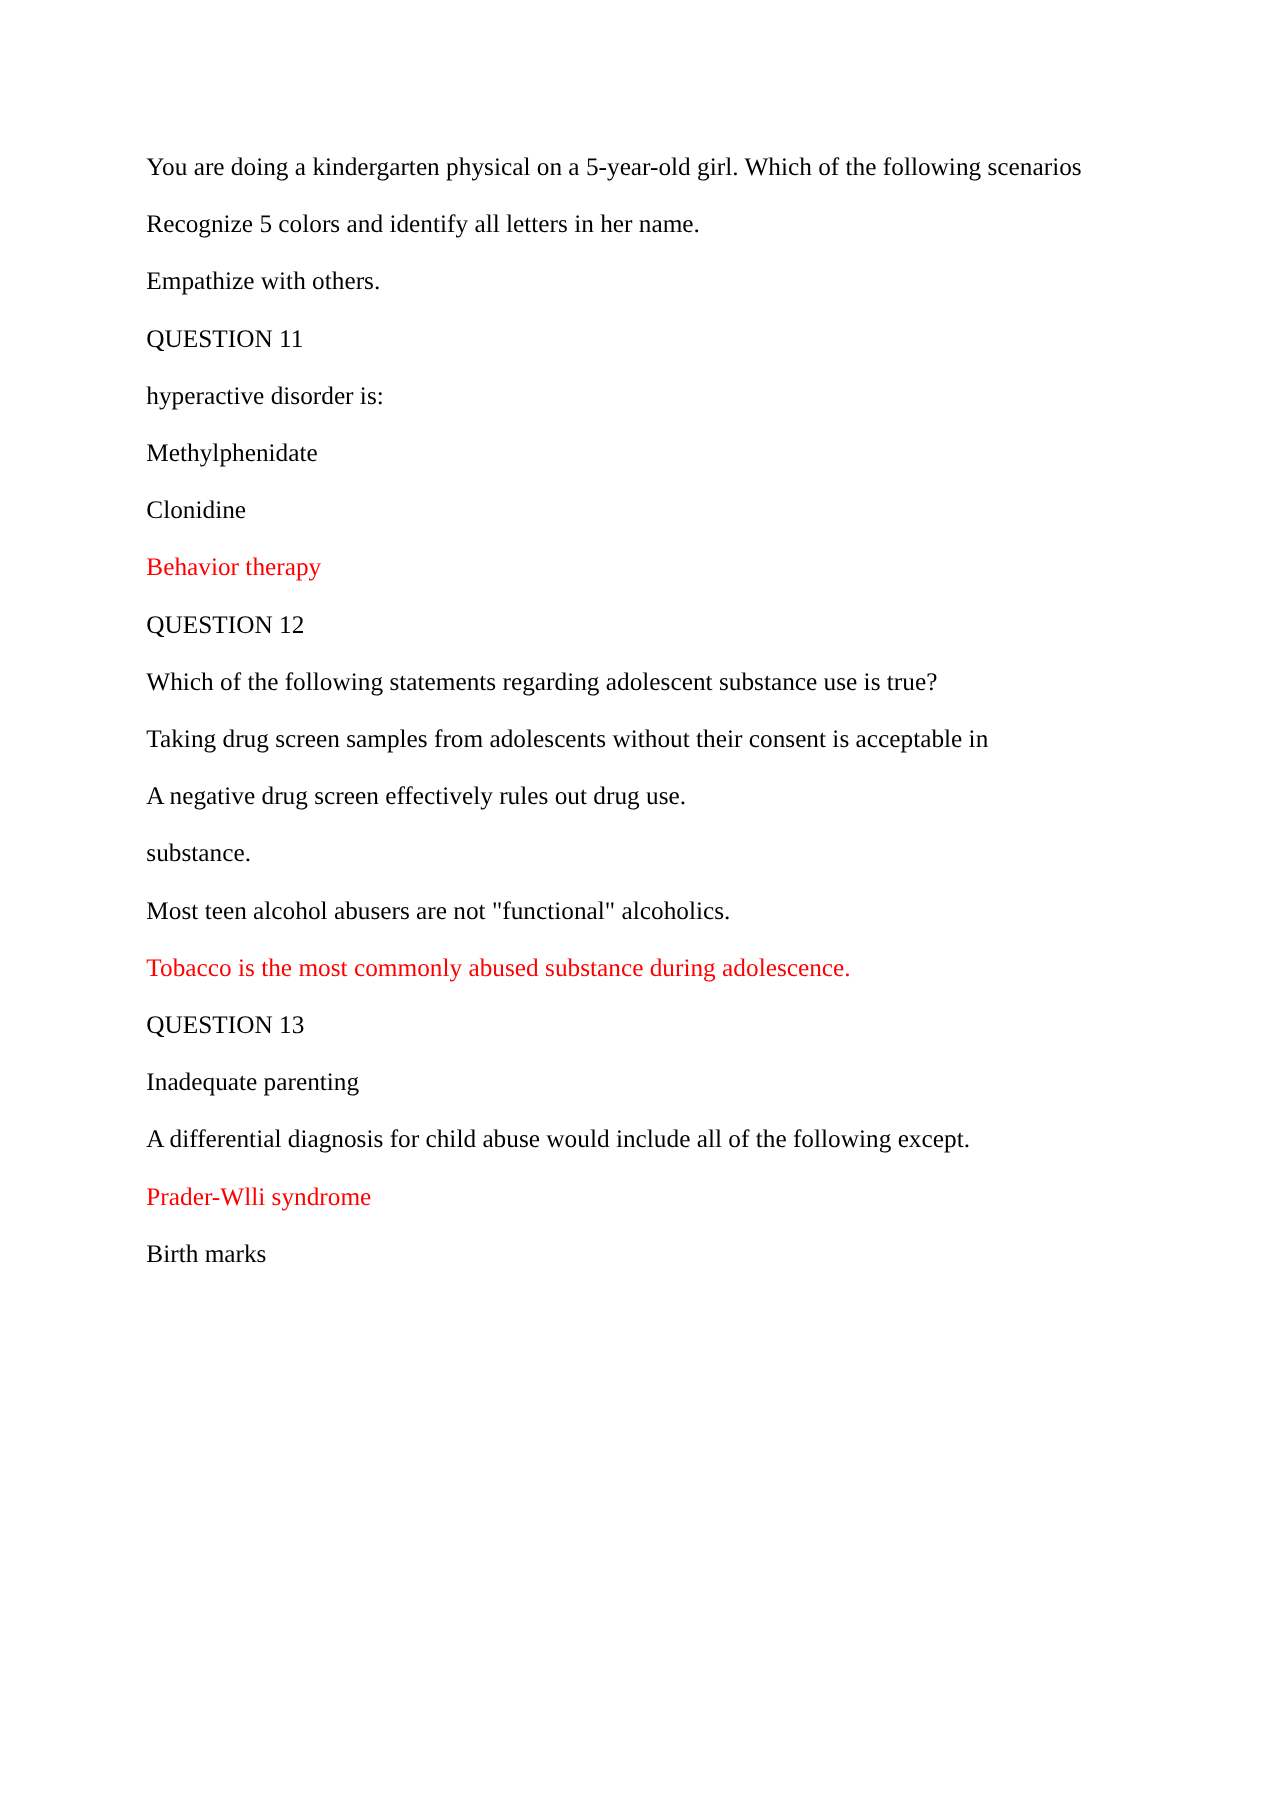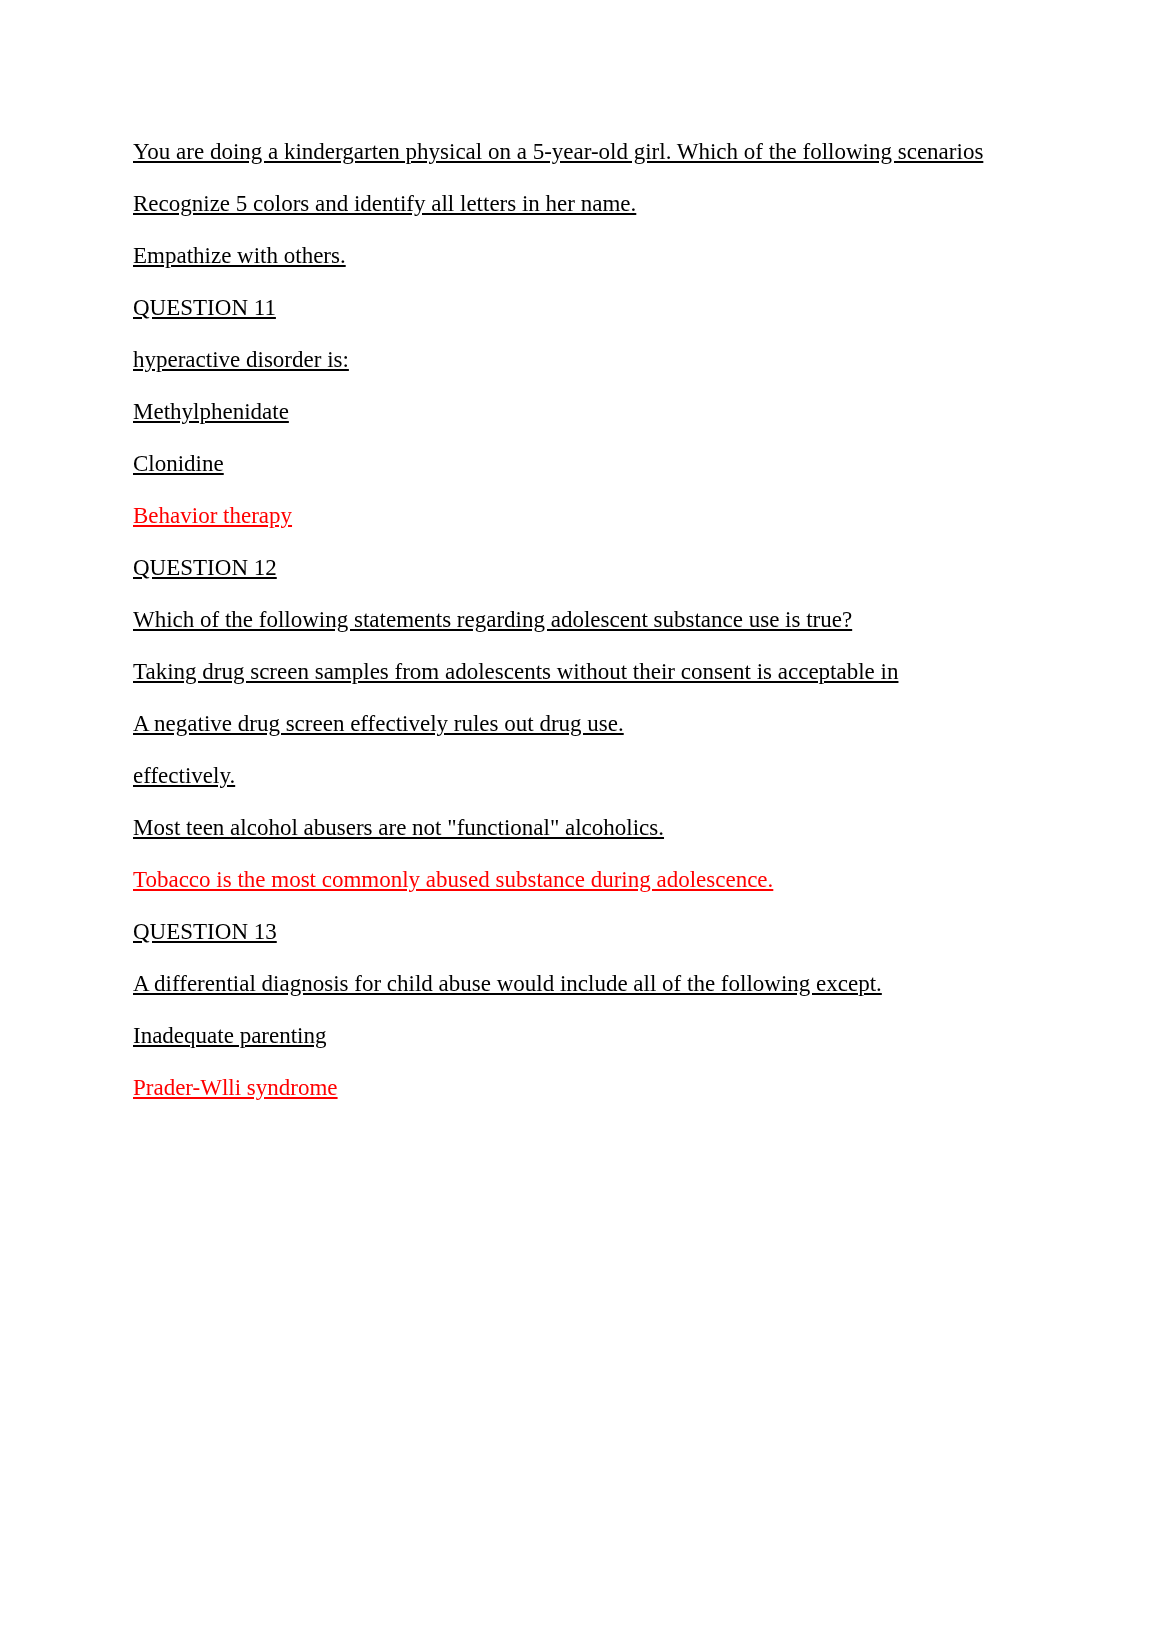--- a/index.html
+++ b/index.html
@@ -27,21 +27,20 @@
     left: 133px;
     top: 126px;
     width: 900px;
   }
   .line {
     font-size: 23px;
     line-height: 52px;
     height: 52px;
     color: var(--text-color, #000000);
     white-space: nowrap;
-    text-decoration: underline;
   }
   .line.highlight {
     color: var(--highlight-color, #ff0000);
   }
 </style>
 </head>
 <body>
 
 <div class="doc-page">
   <div class="doc-body">
@@ -50,21 +49,22 @@
     <div class="line normal">Empathize with others.</div>
     <div class="line normal">QUESTION 11</div>
     <div class="line normal">hyperactive disorder is:</div>
     <div class="line normal">Methylphenidate</div>
     <div class="line normal">Clonidine</div>
     <div class="line highlight">Behavior therapy</div>
     <div class="line normal">QUESTION 12</div>
     <div class="line normal">Which of the following statements regarding adolescent substance use is true?</div>
     <div class="line normal">Taking drug screen samples from adolescents without their consent is acceptable in</div>
     <div class="line normal">A negative drug screen effectively rules out drug use.</div>
-    <div class="line normal">effectively.</div>
+    <div class="line normal">substance.</div>
     <div class="line normal">Most teen alcohol abusers are not "functional" alcoholics.</div>
     <div class="line highlight">Tobacco is the most commonly abused substance during adolescence.</div>
     <div class="line normal">QUESTION 13</div>
+    <div class="line normal">Inadequate parenting</div>
     <div class="line normal">A differential diagnosis for child abuse would include all of the following except.</div>
-    <div class="line normal">Inadequate parenting</div>
     <div class="line highlight">Prader-Wlli syndrome</div>
+    <div class="line normal">Birth marks</div>
   </div>
 </div>
 
 </body></html>

